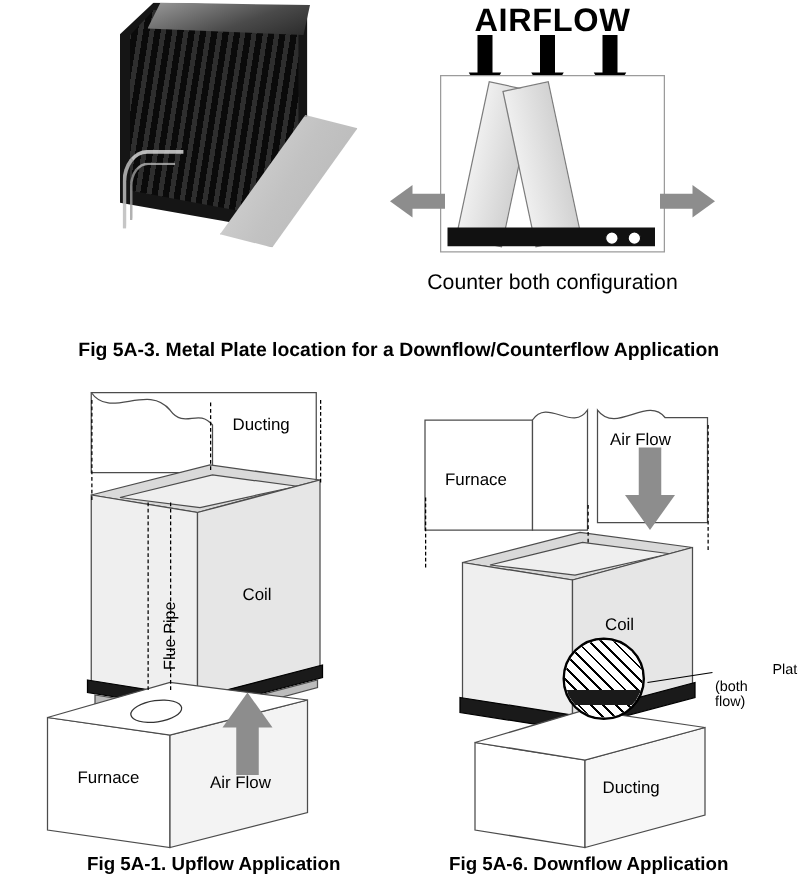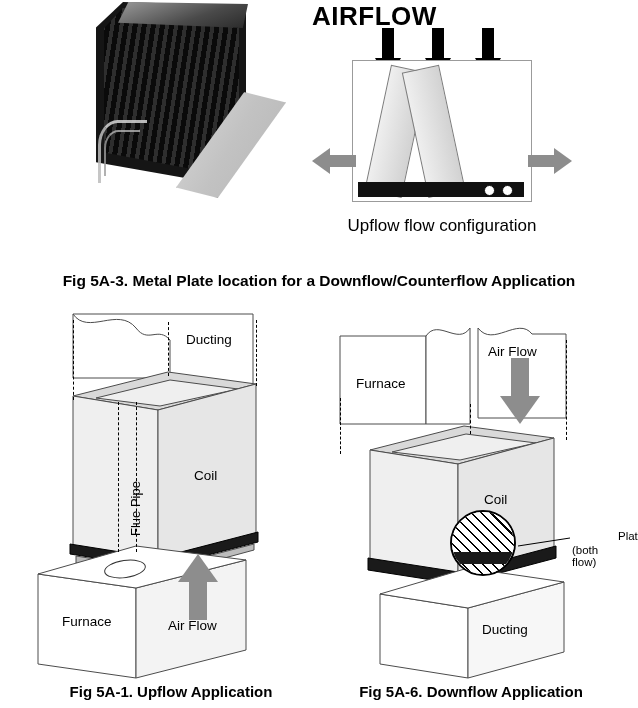--- a/index.html
+++ b/index.html
@@ -109,20 +109,21 @@
     left: 312px;
     top: 0px;
     width: 260px;
     height: 246px;
   }
   .cf-title {
     position: absolute;
     left: 0;
     top: 1px;
     width: 260px;
+    text-align: center;
     font-size: 26px;
     font-weight: bold;
     letter-spacing: .5px;
   }
   .cf-box {
     position: absolute;
     left: 40px;
     top: 60px;
     width: 178px;
     height: 140px;
@@ -396,21 +397,21 @@
 
     <div class="arrow-side as-left">
       <div class="shaft"></div>
         <div class="head"></div>
     </div>
     <div class="arrow-side as-right">
       <div class="shaft"></div>
         <div class="head"></div>
     </div>
 
-    <div class="cf-caption">Upflow flow configuration</div>
+    <div class="cf-caption">Counter both configuration</div>
   </div>
 
   <div class="fig3-caption">Fig 5A-3.  Metal Plate location for a Downflow/Counterflow Application</div>
 
   <div class="bottom">
 
     <div class="diagram left">
 
       <svg class="overlay" viewBox="0 0 306 402">
 

